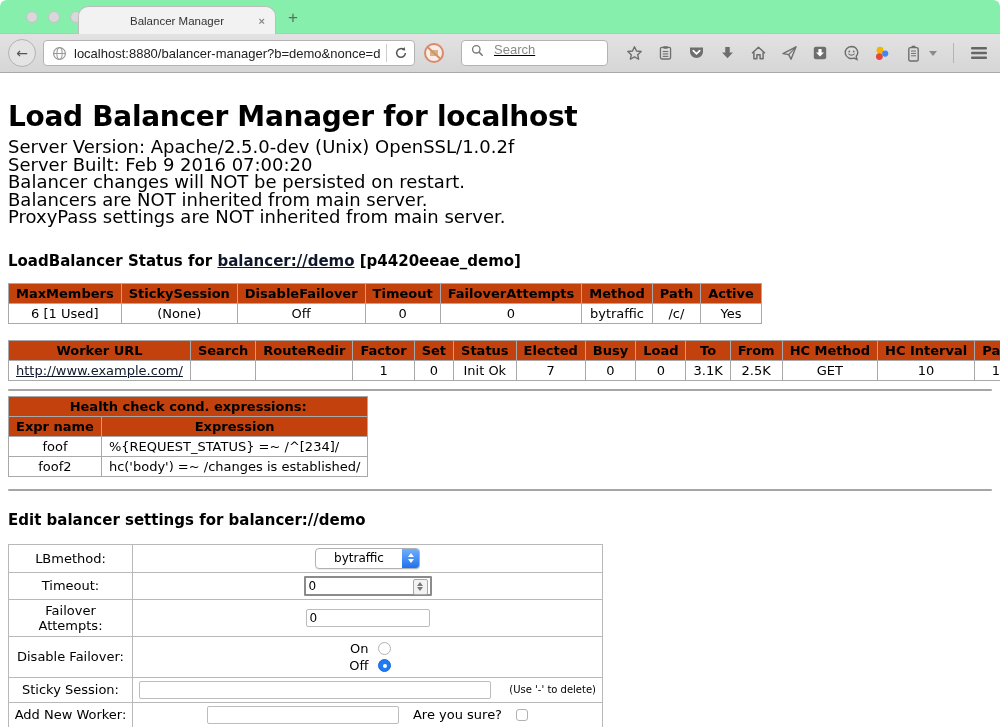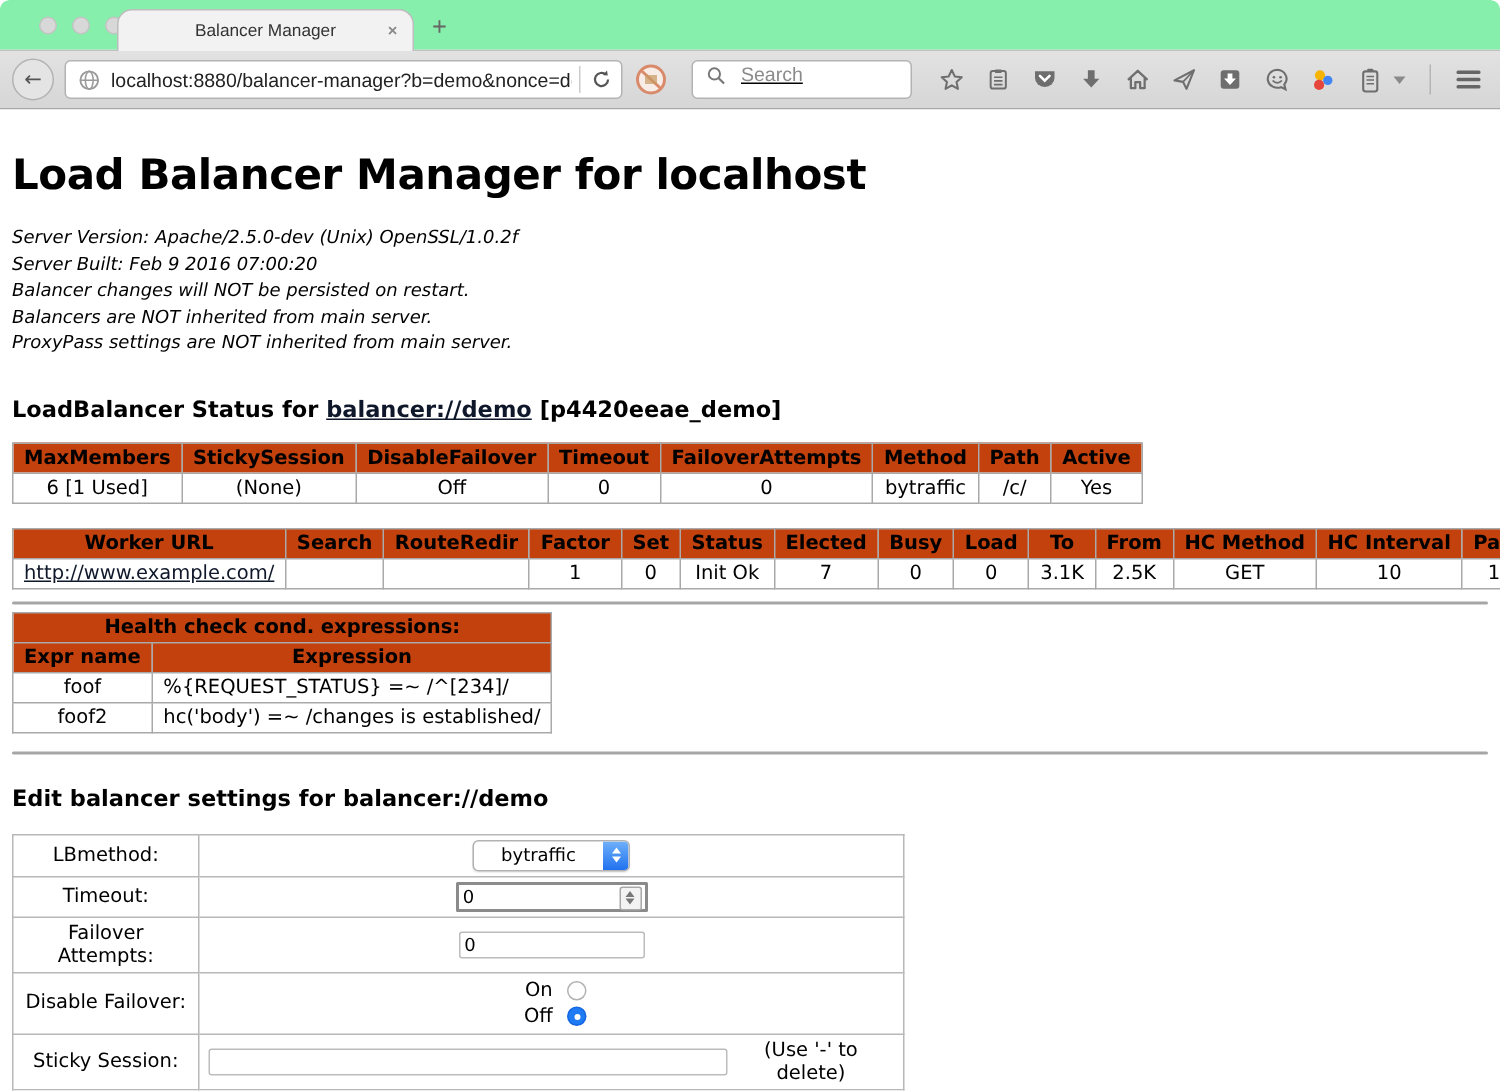--- a/index.html
+++ b/index.html
@@ -22,21 +22,21 @@
   .searchbox input{border:none;outline:none;width:100%;font-family:"Liberation Sans",sans-serif;font-size:13px;color:#333;background:transparent;margin-left:6px;}
   .searchbox input::placeholder{color:#8a8a8a;}
   .tb-icons{display:flex;align-items:center;gap:13px;margin-left:10px;}
   .tb-icon{display:flex;align-items:center;justify-content:center;width:18px;height:18px;flex:none;}
   .sep{width:1px;height:20px;background:#b5b5b5;margin:0 3px;}
   .caret{width:0;height:0;border-left:4px solid transparent;border-right:4px solid transparent;border-top:5px solid #8a8a8a;margin-left:-6px;}
 
   
   .content{background:#fff;height:654px;padding:0 8px;box-sizing:border-box;overflow:hidden;color:#000;}
   h1{font-size:28px;letter-spacing:-0.3px;margin:27px 0 0;font-weight:bold;}
-  .info{margin-top:17px;font-size:12px;line-height:17.5px;font-style:italic;}
+  .info{margin-top:5px;font-size:18px;line-height:17.5px;}
   h3{font-size:15px;font-weight:bold;}
   .status-h{margin:26px 0 0;}
   .edit-h{margin:20px 0 0;}
   a.plink{color:#0f172a;text-decoration:underline;}
   table.data{border-collapse:collapse;font-size:13px;white-space:nowrap;border:1px solid #8f8f8f;}
   table.data th{background:#c2410c;border:1px solid #a9a9a9;padding:2px 7px;font-weight:bold;}
   table.data td{border:1px solid #a9a9a9;padding:2px 7px;text-align:center;}
   .t-balancer{margin-top:13px;}
   .t-worker{margin-top:16px;}
   .t-worker td.lft{text-align:left;}
@@ -61,21 +61,21 @@
   .stepper .w-up{width:0;height:0;border-left:3px solid transparent;border-right:3px solid transparent;border-bottom:4px solid #fff;}
   .stepper .w-dn{width:0;height:0;border-left:3px solid transparent;border-right:3px solid transparent;border-top:4px solid #fff;}
   .radio-line{display:flex;justify-content:center;align-items:center;gap:9px;height:17px;}
   .radio-line .rlbl{width:24px;text-align:right;}
   .radio{width:13px;height:13px;border-radius:50%;border:1px solid #b2b2b2;background:#fff;box-sizing:border-box;display:inline-block;position:relative;}
   .radio.checked{background:#1f7bf4;border-color:#1667e0;}
   .radio.checked::after{content:"";position:absolute;left:4px;top:4px;width:4px;height:4px;border-radius:50%;background:#fff;}
   .cb{width:12px;height:12px;border:1px solid #b2b2b2;border-radius:3px;background:#fff;display:inline-block;box-sizing:border-box;}
   .sticky-row{display:flex;align-items:center;}
   .sticky-row input{width:344px;margin-left:2px;}
-  .sticky-row .hint{margin-left:auto;font-size:13px;padding-right:2px;}
+  .sticky-row .hint{margin-left:auto;font-size:10px;padding-right:2px;}
   .addw-row{display:flex;align-items:center;justify-content:center;gap:14px;}
   .addw-row input{width:184px;}
   svg{display:block;}
 </style>
 </head>
 <body>
 
 <div class="window">
 
   <div class="titlebar">

